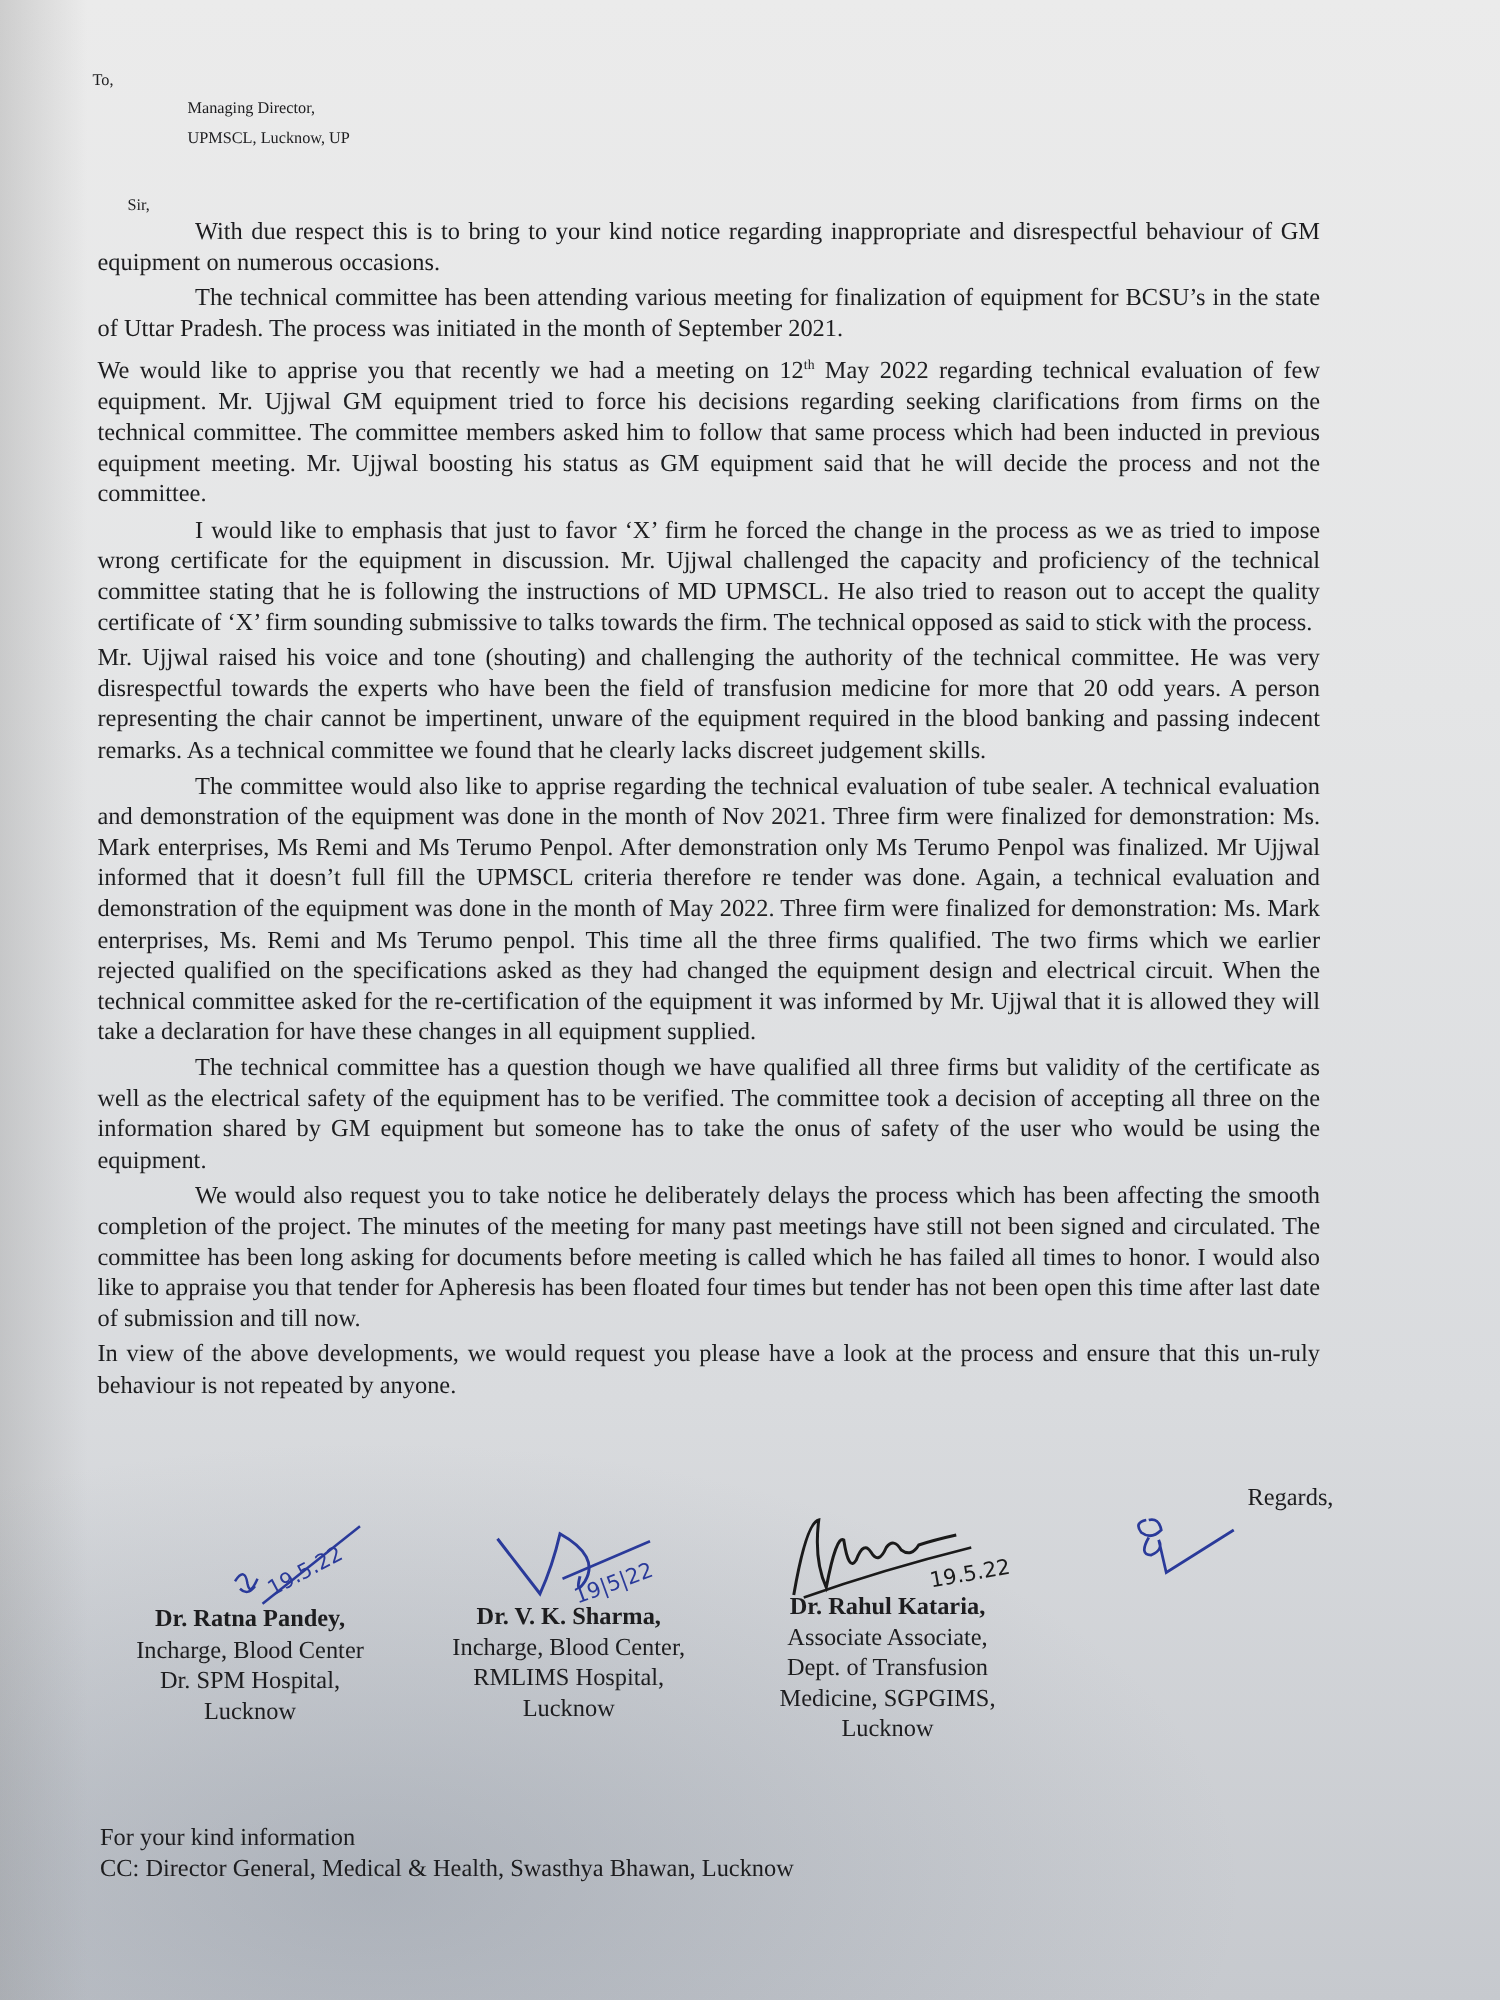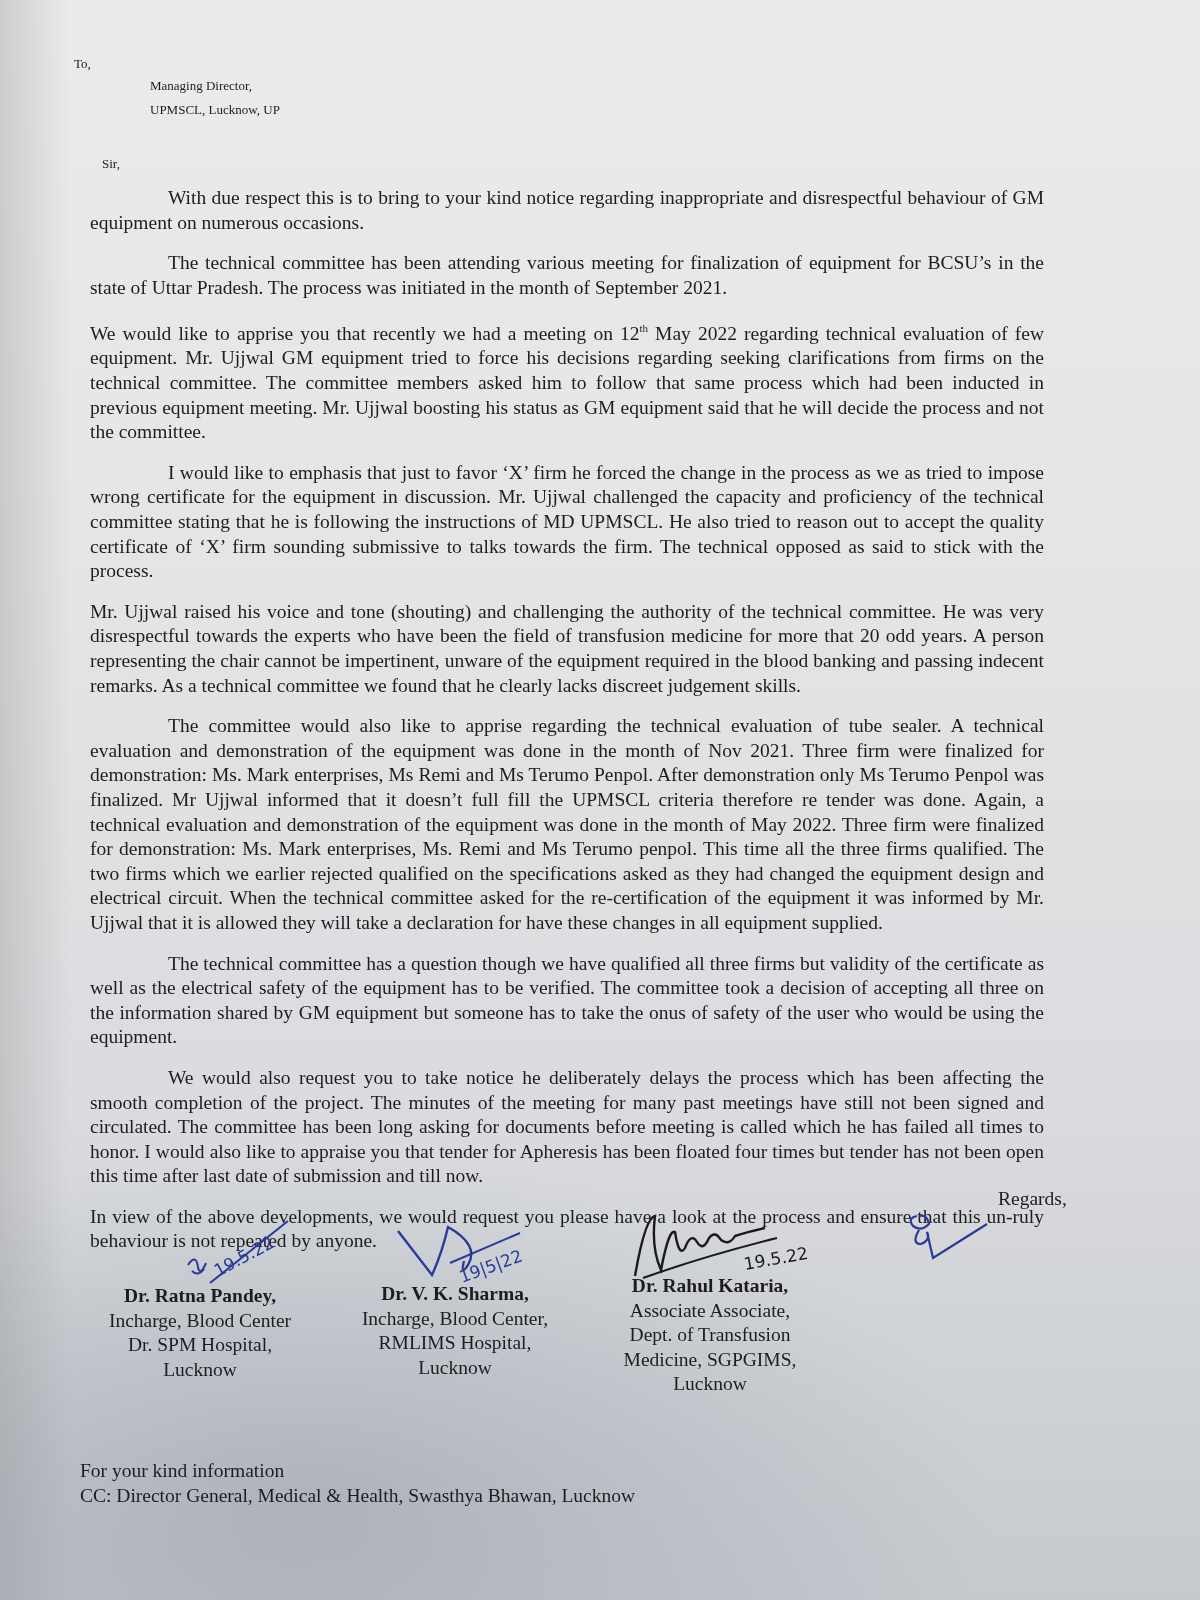--- a/index.html
+++ b/index.html
@@ -22,21 +22,21 @@
   }
   .page { position: absolute; left: 0; top: 0; width: 1200px; height: 1600px; }
   .line { position: absolute; font-size: 13px; white-space: nowrap; line-height: 24px; text-align: center; }
   .addr-to { left: 74px; top: 52px; }
   .addr1 { left: 150px; top: 74px; }
   .addr2 { left: 150px; top: 98px; }
   .attention { left: 614px; top: 117px; }
   .salutation { left: 90px; top: 152px; margin-left: 12px; }
 
   .body-block { position: absolute; left: 74px; width: 986px; font-size: 19.5px; line-height: 24.6px; }
-  .para { margin: 16px; text-align: justify; }
+  .para { margin: 4px; text-align: justify; }
   .indent { text-indent: 78px; }
 
   .regards { position: absolute; left: 998px; top: 1168px; font-size: 19.5px; margin-top: 20px; }
 
   .sig { position: absolute; text-align: center; font-size: 19.5px; line-height: 24.5px; }
   .sig .name { font-weight: bold; }
   .sig1 { left: 90px; top: 1284px; width: 220px; }
   .sig2 { left: 340px; top: 1282px; width: 230px; }
   .sig3 { left: 600px; top: 1274px; width: 220px; }
   .sig4 { left: 850px; top: 1270px; width: 220px; }

